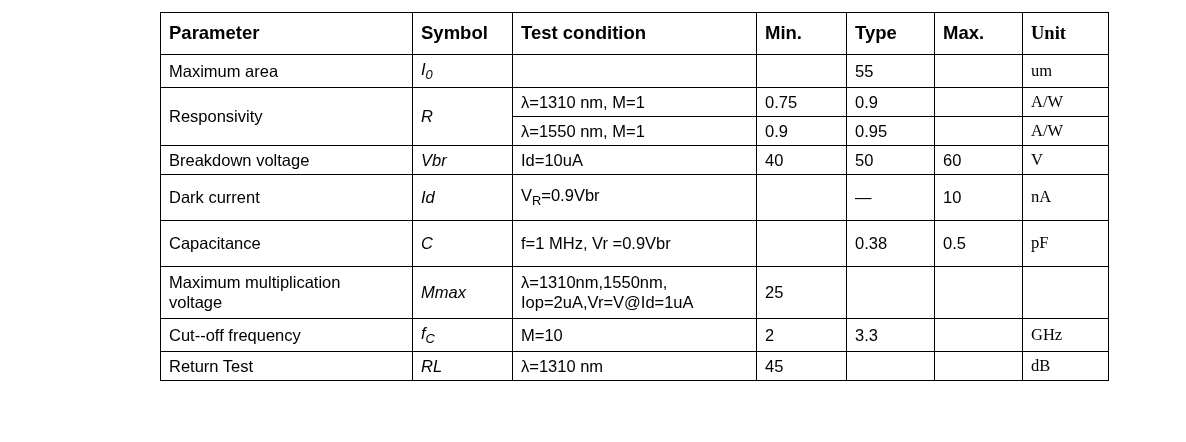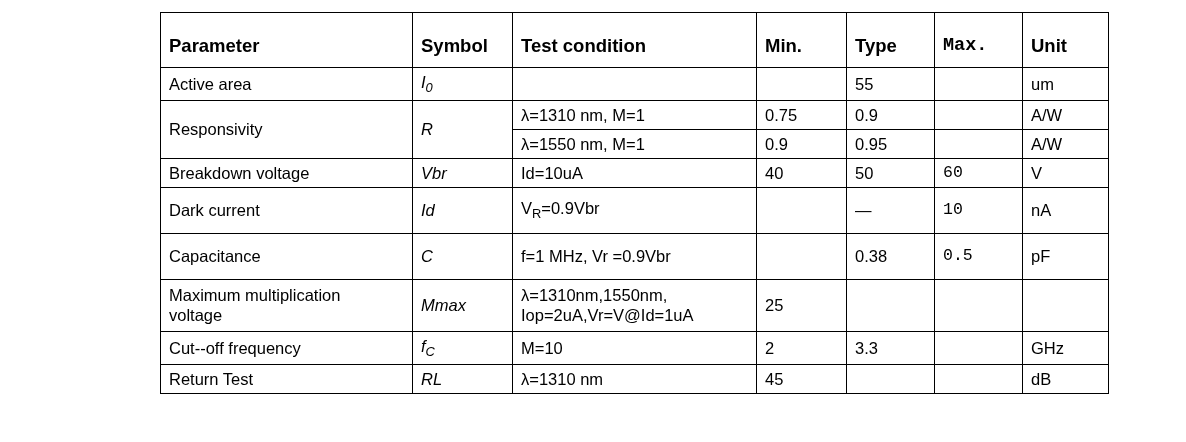--- a/index.html
+++ b/index.html
@@ -32,30 +32,30 @@
     font-size: 16.5px;
     font-weight: normal;
     text-align: left;
     vertical-align: middle;
     line-height: 1.22;
     box-sizing: border-box;
   }
   table.spec thead th {
     font-size: 18.5px;
     font-weight: bold;
-    padding-top: 22px;
+    padding-top: 9px;
     padding-bottom: 9px;
   }
   .c-param  { width: 252px; }
   .c-symbol { width: 100px; text-align: center; }
   .c-cond   { width: 244px; margin-left: 28px; }
   .c-min    { width: 90px; }
   .c-typ    { width: 88px; }
-  .c-max    { width: 88px; font-family: Liberation Mono, monospace; }
-  .c-unit   { width: 86px; }
+  .c-max    { width: 88px; }
+  .c-unit   { width: 86px; font-family: Liberation Serif, serif; }
   td.center { text-align: center; font-style: italic; }
   .tall-1 { height: 46px; padding-left: 16px; }
   .tall-2 { height: 52px; }
   .sub { font-size: 0.78em; vertical-align: sub; }
   .dash { letter-spacing: 0; }
   .two-line { line-height: 1.45; }
 </style>
 </head>
 <body>
 
@@ -68,21 +68,21 @@
         <th class="c-cond">Test condition</th>
         <th class="c-min">Min.</th>
         <th class="c-typ">Type</th>
         <th class="c-max">Max.</th>
         <th class="c-unit">Unit</th>
       </tr>
     </thead>
     <tbody>
 
       <tr>
-        <td class="c-param">Active area</td>
+        <td class="c-param">Maximum area</td>
         <td class="c-symbol center"><span>I</span><span class="sub">0</span></td>
         <td class="c-cond"></td>
         <td class="c-min"></td>
         <td class="c-typ">55</td>
         <td class="c-max"></td>
         <td class="c-unit">um</td>
       </tr>
 
       <tr>
         <td class="c-param" rowspan="2">Responsivity</td>

